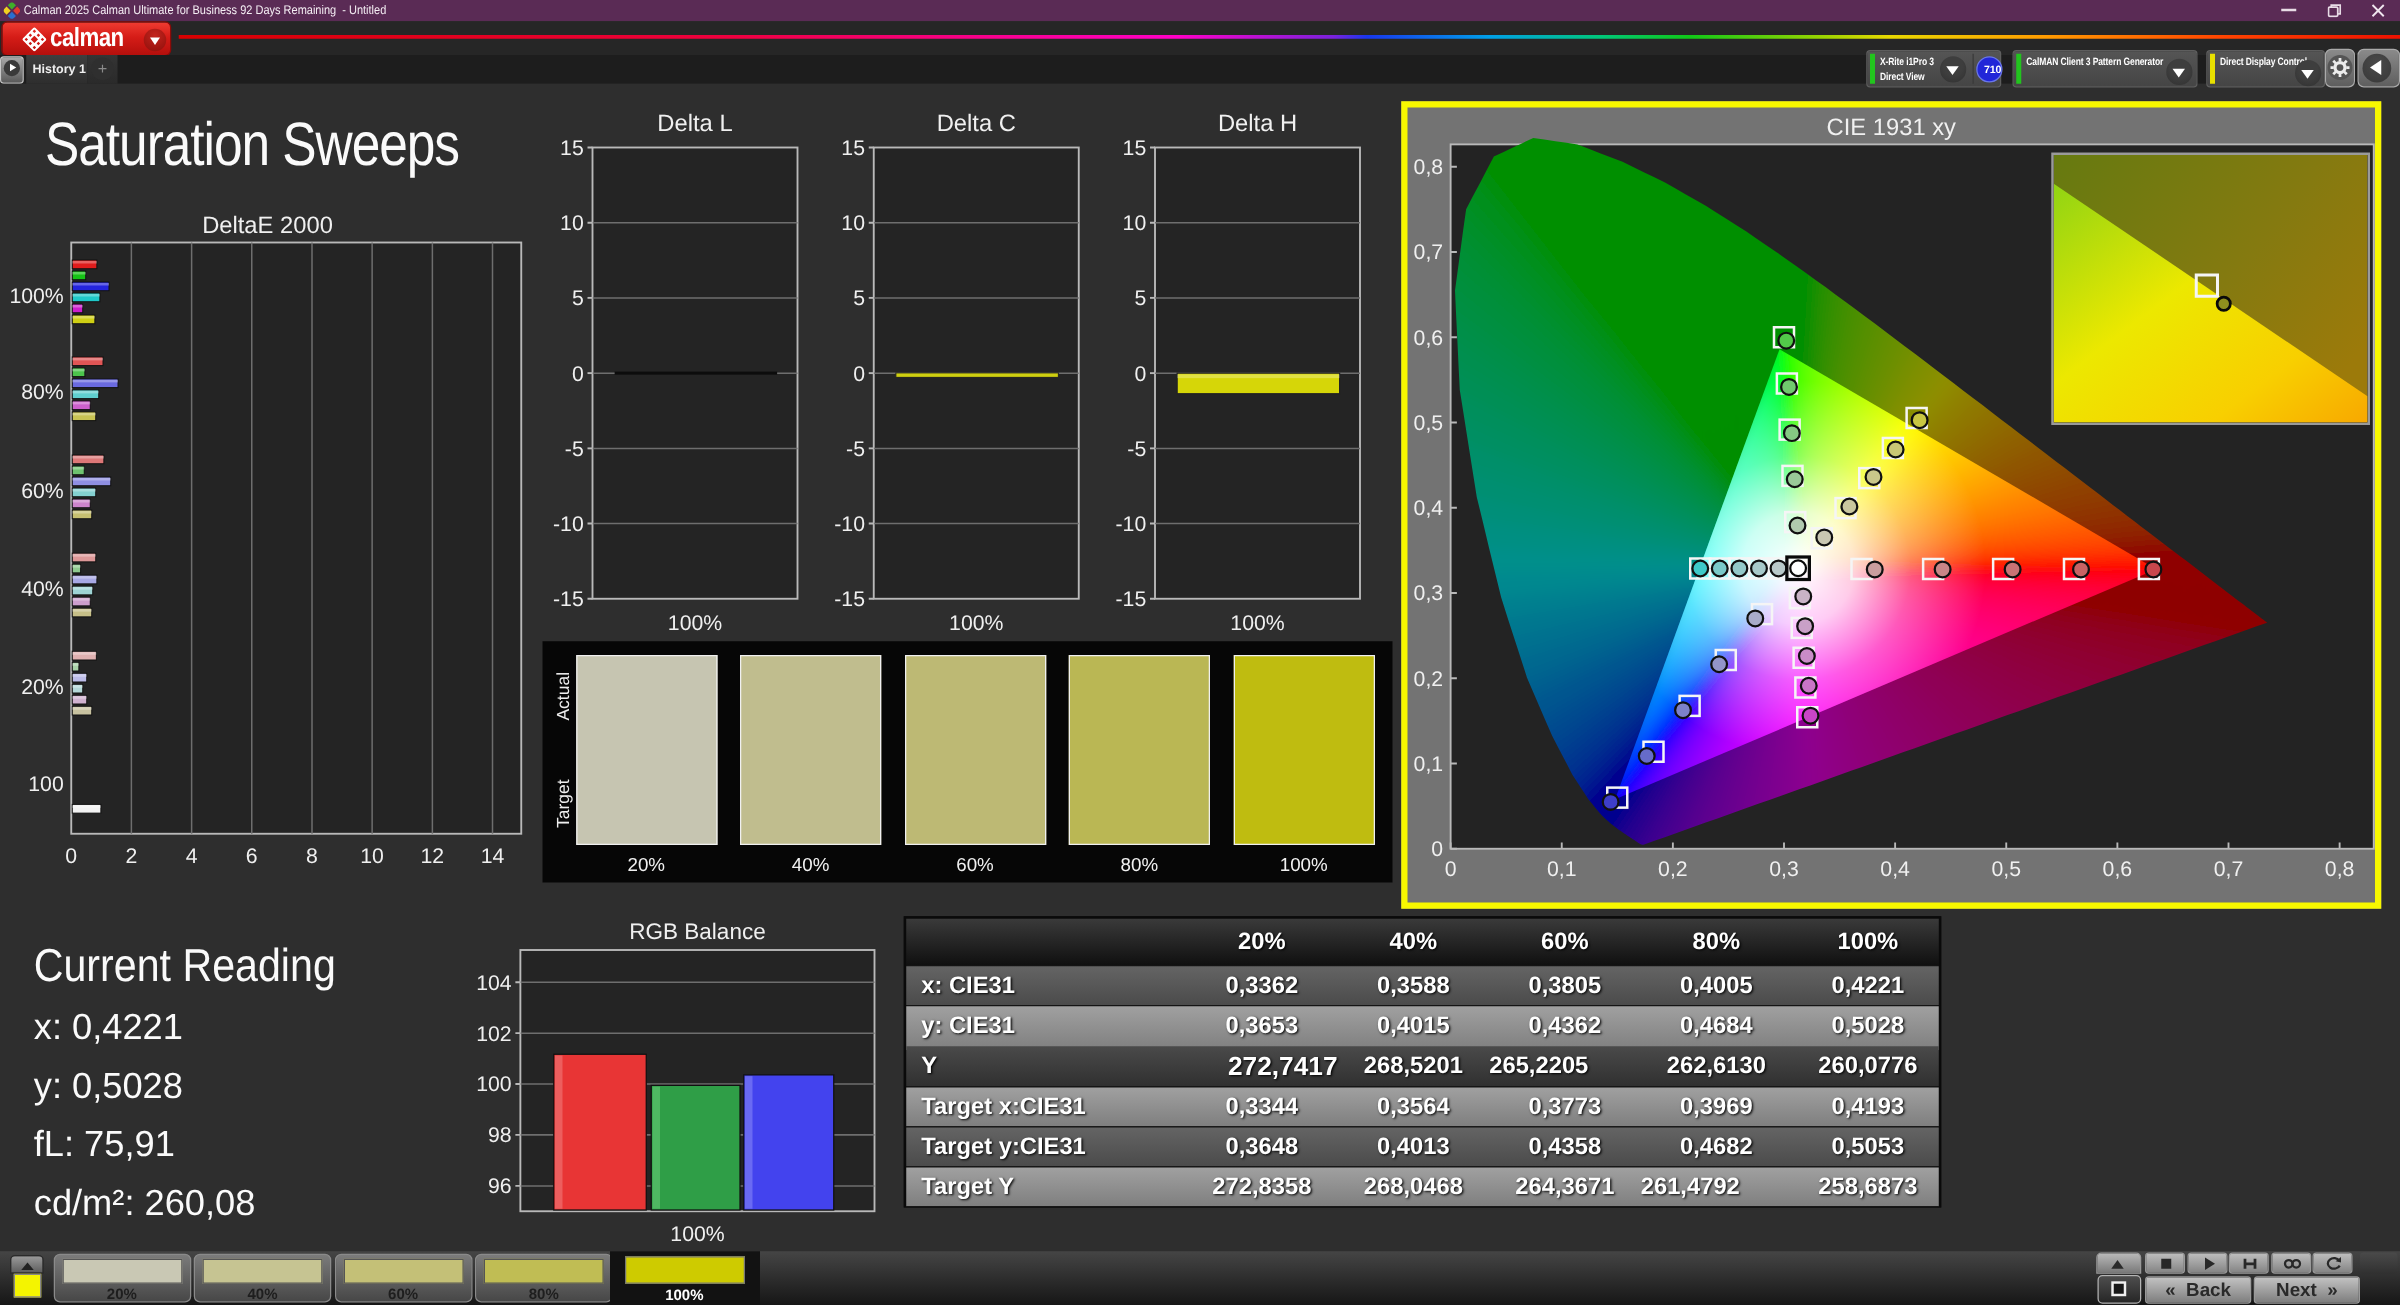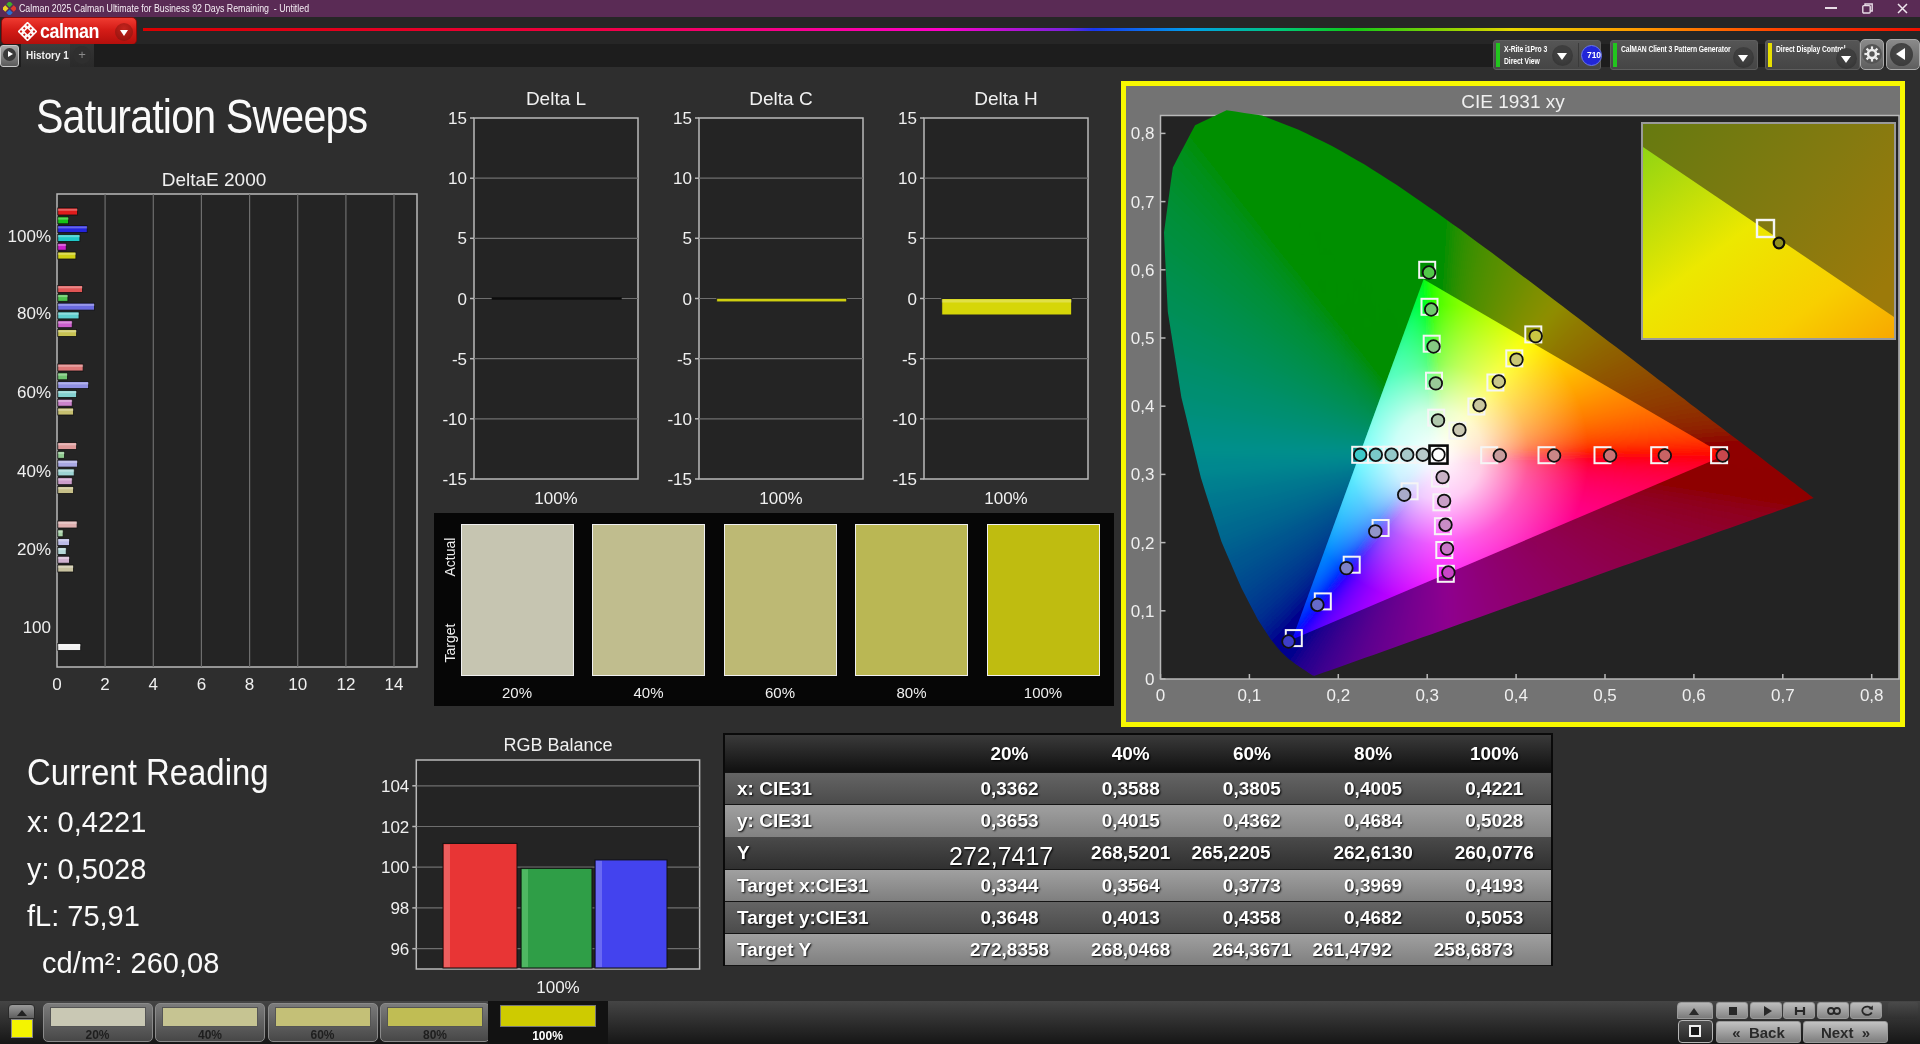--- a/index.html
+++ b/index.html
@@ -807,21 +807,21 @@
 <rect x="114" y="96" width="17" height="17" fill="none" stroke="#f5f5f5" stroke-width="2.4"></rect>
 <circle cx="136" cy="119" r="5.3" fill="#8f8f1e" stroke="#0a0a0a" stroke-width="2.2"></circle>
 </svg>
     </div>
 </div>
 
 <div class="abs" style="left:27px;top:752px;font-size:37px;color:#fafafa;transform:scaleX(0.89);transform-origin:0 0">Current Reading</div>
 <div class="abs" style="left:27px;top:806px;font-size:29px;color:#fafafa">x: 0,4221</div>
 <div class="abs" style="left:27px;top:853px;font-size:29px;color:#fafafa">y: 0,5028</div>
 <div class="abs" style="left:27px;top:900px;font-size:29px;color:#fafafa">fL: 75,91</div>
-<div class="abs" style="left:42px;top:947px;font-size:29px;color:#fafafa">cd/m²: 260,08</div>
+<div class="abs" style="left:27px;top:947px;font-size:29px;color:#fafafa">cd/m²: 260,08</div>
 
 <svg class="abs" style="left:370px;top:735px" width="350" height="262">
 <text x="188" y="16" font-size="18" text-anchor="middle">RGB Balance</text>
 <rect x="46.3" y="25.0" width="283.3" height="209.0" fill="#242424" stroke="#b9b9b9" stroke-width="1.5"></rect>
 <line x1="46.3" y1="213.7" x2="329.6" y2="213.7" stroke="#6e6e6e" stroke-width="1.2"></line>
 <text x="39.3" y="219.7" font-size="17" text-anchor="end">96</text>
 <line x1="42.3" y1="213.7" x2="46.3" y2="213.7" stroke="#b9b9b9" stroke-width="1.5"></line>
 <line x1="46.3" y1="172.9" x2="329.6" y2="172.9" stroke="#6e6e6e" stroke-width="1.2"></line>
 <text x="39.3" y="178.9" font-size="17" text-anchor="end">98</text>
 <line x1="42.3" y1="172.9" x2="46.3" y2="172.9" stroke="#b9b9b9" stroke-width="1.5"></line>
@@ -862,21 +862,21 @@
 <div class="abs" style="left:0;top:70.2px;width:826px;height:36px;background:linear-gradient(#a0a0a0,#7f7f7f);border-bottom:1px solid #141414">
 <div class="abs" style="left:12px;top:5px;font-size:19px;font-weight:bold;color:#fff;text-shadow:1px 1px 2px #000">y: CIE31</div>
 <div class="abs" style="left:224px;top:5px;width:121px;text-align:center;font-size:19px;font-weight:bold;color:#fff;text-shadow:1px 1px 2px #000">0,3653</div>
 <div class="abs" style="left:345.2px;top:5px;width:121px;text-align:center;font-size:19px;font-weight:bold;color:#fff;text-shadow:1px 1px 2px #000">0,4015</div>
 <div class="abs" style="left:466.4px;top:5px;width:121px;text-align:center;font-size:19px;font-weight:bold;color:#fff;text-shadow:1px 1px 2px #000">0,4362</div>
 <div class="abs" style="left:587.6px;top:5px;width:121px;text-align:center;font-size:19px;font-weight:bold;color:#fff;text-shadow:1px 1px 2px #000">0,4684</div>
 <div class="abs" style="left:708.8000000000001px;top:5px;width:121px;text-align:center;font-size:19px;font-weight:bold;color:#fff;text-shadow:1px 1px 2px #000">0,5028</div>
 </div>
 <div class="abs" style="left:0;top:102.4px;width:826px;height:32.2px;background:linear-gradient(#4a4a4a,#303030);border-bottom:1px solid #141414">
 <div class="abs" style="left:12px;top:5px;font-size:19px;font-weight:bold;color:#fff;text-shadow:1px 1px 2px #000">Y</div>
-<div class="abs" style="left:224px;top:5px;width:121px;text-align:left;font-size:25px;font-weight:normal;color:#fff;text-shadow:1px 1px 2px #000">272,7417</div>
+<div class="abs" style="left:224px;top:5px;width:121px;text-align:right;font-size:21px;font-weight:bold;color:#fff;text-shadow:1px 1px 2px #000">272,7417</div>
 <div class="abs" style="left:345.2px;top:5px;width:121px;text-align:center;font-size:19px;font-weight:bold;color:#fff;text-shadow:1px 1px 2px #000">268,5201</div>
 <div class="abs" style="left:466.4px;top:5px;width:121px;text-align:left;font-size:19px;font-weight:bold;color:#fff;text-shadow:1px 1px 2px #000">265,2205</div>
 <div class="abs" style="left:587.6px;top:5px;width:121px;text-align:center;font-size:19px;font-weight:bold;color:#fff;text-shadow:1px 1px 2px #000">262,6130</div>
 <div class="abs" style="left:708.8000000000001px;top:5px;width:121px;text-align:center;font-size:19px;font-weight:bold;color:#fff;text-shadow:1px 1px 2px #000">260,0776</div>
 </div>
 <div class="abs" style="left:0;top:134.6px;width:826px;height:32.2px;background:linear-gradient(#a0a0a0,#7f7f7f);border-bottom:1px solid #141414">
 <div class="abs" style="left:12px;top:5px;font-size:19px;font-weight:bold;color:#fff;text-shadow:1px 1px 2px #000">Target x:CIE31</div>
 <div class="abs" style="left:224px;top:5px;width:121px;text-align:center;font-size:19px;font-weight:bold;color:#fff;text-shadow:1px 1px 2px #000">0,3344</div>
 <div class="abs" style="left:345.2px;top:5px;width:121px;text-align:center;font-size:19px;font-weight:bold;color:#fff;text-shadow:1px 1px 2px #000">0,3564</div>
 <div class="abs" style="left:466.4px;top:5px;width:121px;text-align:center;font-size:19px;font-weight:bold;color:#fff;text-shadow:1px 1px 2px #000">0,3773</div>
@@ -890,21 +890,21 @@
 <div class="abs" style="left:466.4px;top:5px;width:121px;text-align:center;font-size:19px;font-weight:bold;color:#fff;text-shadow:1px 1px 2px #000">0,4358</div>
 <div class="abs" style="left:587.6px;top:5px;width:121px;text-align:center;font-size:19px;font-weight:bold;color:#fff;text-shadow:1px 1px 2px #000">0,4682</div>
 <div class="abs" style="left:708.8000000000001px;top:5px;width:121px;text-align:center;font-size:19px;font-weight:bold;color:#fff;text-shadow:1px 1px 2px #000">0,5053</div>
 </div>
 <div class="abs" style="left:0;top:199.0px;width:826px;height:32.2px;background:linear-gradient(#a0a0a0,#7f7f7f);border-bottom:1px solid #141414">
 <div class="abs" style="left:12px;top:5px;font-size:19px;font-weight:bold;color:#fff;text-shadow:1px 1px 2px #000">Target Y</div>
 <div class="abs" style="left:224px;top:5px;width:121px;text-align:center;font-size:19px;font-weight:bold;color:#fff;text-shadow:1px 1px 2px #000">272,8358</div>
 <div class="abs" style="left:345.2px;top:5px;width:121px;text-align:center;font-size:19px;font-weight:bold;color:#fff;text-shadow:1px 1px 2px #000">268,0468</div>
 <div class="abs" style="left:466.4px;top:5px;width:121px;text-align:center;font-size:19px;font-weight:bold;color:#fff;text-shadow:1px 1px 2px #000">264,3671</div>
 <div class="abs" style="left:587.6px;top:5px;width:121px;font-size:19px;font-weight:bold;color:#fff;text-shadow:1px 1px 2px #000">261,4792</div>
-<div class="abs" style="left:708.8000000000001px;top:5px;width:121px;font-size:19px;font-weight:bold;color:#fff;text-shadow:1px 1px 2px #000">258,6873</div>
+<div class="abs" style="left:708.8000000000001px;top:5px;width:121px;text-align:center;font-size:19px;font-weight:bold;color:#fff;text-shadow:1px 1px 2px #000">258,6873</div>
 </div>
 </div>
 <div class="abs" style="left:0;top:1001px;width:1920px;height:43px;background:linear-gradient(#454545,#161616)">
 <div class="abs" style="left:8px;top:3px;width:27px;height:15px;border-radius:4px 4px 0 0;background:linear-gradient(#9a9a9a,#5e5e5e);border:1px solid #2a2a2a">
       <div class="abs" style="left:7.5px;top:4.5px;width:0;height:0;border:5px solid transparent;border-bottom:6px solid #222;border-top:0"></div>
     </div>
 <div class="abs" style="left:11px;top:18px;width:22px;height:19px;background:#f4f400;border:1px solid #888"></div>
 <div class="abs" style="left:42.5px;top:2px;width:110px;height:39px;border-radius:5px;background:linear-gradient(#7b7b7b,#474747);border:1px solid #8a8a8a"></div>
 <div class="abs" style="left:49.5px;top:6px;width:96px;height:20px;background:#c9c8b4;border:1px solid #555"></div>
 <div class="abs" style="left:42.5px;top:27px;width:110px;text-align:center;font-size:12px;font-weight:bold;color:#1e1e1e">20%</div>

